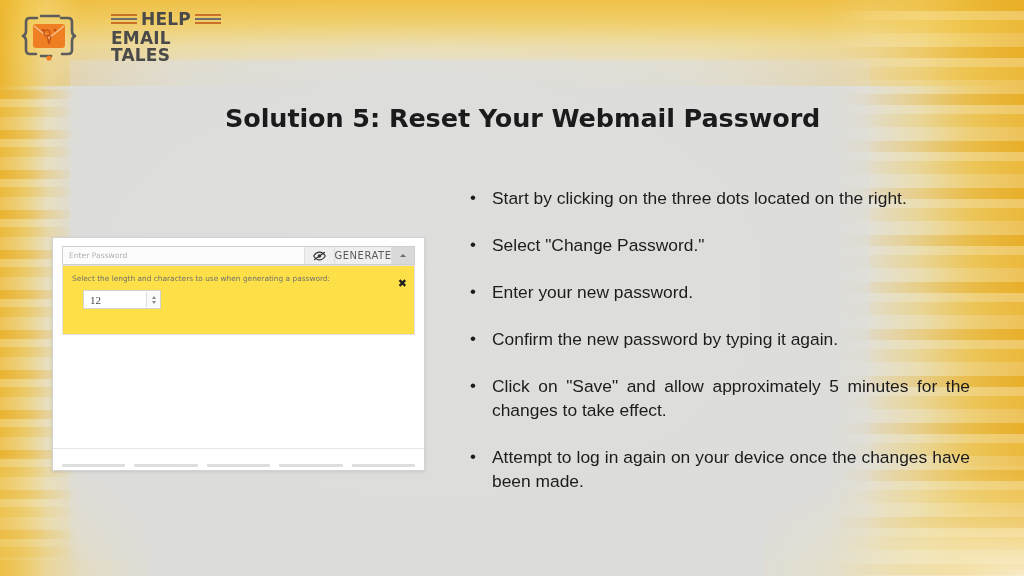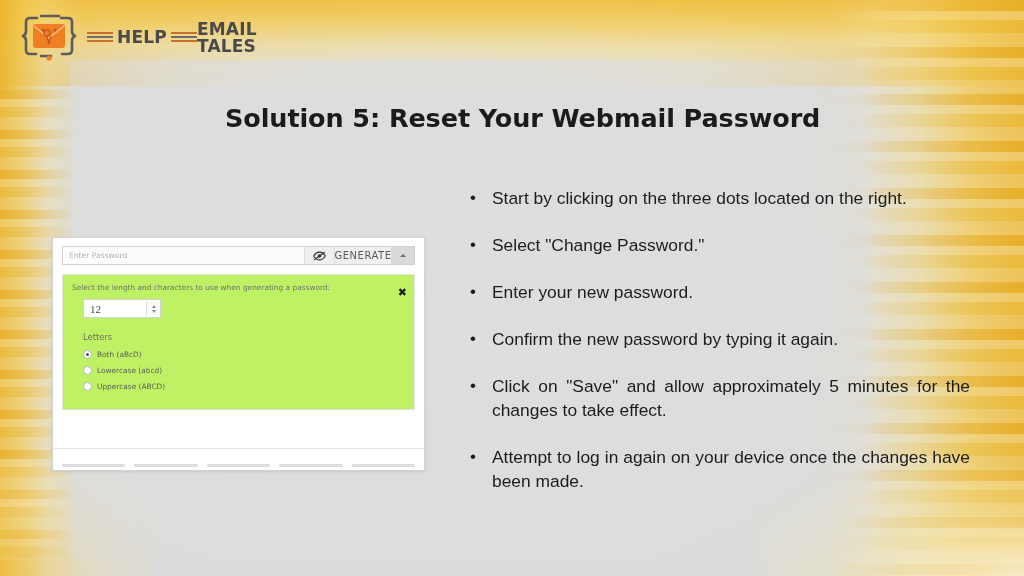--- a/index.html
+++ b/index.html
@@ -116,22 +116,24 @@
     align-items: center;
     gap: 9px;
   }
   .logo-mark {
     width: 58px; height: 52px;
     position: relative;
     flex: 0 0 auto;
   }
   .logo-text {
     display: flex;
+    flex-direction: column;
     justify-content: flex-start;
     line-height: 1;
+    margin-left: 24px;
   }
   .logo-line1 {
     display: flex;
     align-items: center;
     gap: 4px;
   }
   .logo-word {
     font-family: "DejaVu Sans", sans-serif;
     font-weight: bold;
     color: #4a4a4a;
@@ -275,26 +277,25 @@
     justify-content: center;
     background: #d9d9d9;
   }
   .caret-up {
     width: 0; height: 0;
     border-left: 3.2px solid transparent;
     border-right: 3.2px solid transparent;
     border-bottom: 3.6px solid #6a6a6a;
   }
   .gen-box {
-    margin-top: 9px;
     border: 1px solid #e0e0e0;
     border-radius: 1px;
     padding: 8px 14px 11px 9px;
     position: relative;
-    background: #bef264;
+    background: #fde047;
   }
   .gen-hint {
     font-size: 7.4px;
     color: #707070;
     margin-bottom: 7px;
   }
   .gen-close {
     position: absolute;
     right: 7px; top: 12px;
     font-size: 11px;
@@ -510,35 +511,20 @@
       <div class="len-field">
         <span class="len-value">12</span>
         <span class="len-spin">
           <span class="spin-up"></span>
           <span class="spin-down"></span>
         </span>
       </div>
 
       <div class="radio-cols">
 
-        <div class="radio-col">
-          <div class="radio-col-title">Letters</div>
-          <div class="radio-opt">
-            <span class="radio-dot checked"></span>
-            <span>Both (aBcD)</span>
-          </div>
-          <div class="radio-opt">
-            <span class="radio-dot"></span>
-            <span>Lowercase (abcd)</span>
-          </div>
-          <div class="radio-opt">
-            <span class="radio-dot"></span>
-            <span>Uppercase (ABCD)</span>
-          </div>
-        </div>
 
 
       </div>
     </div>
   </div>
 
   <div class="panel-footer">
     <span class="foot-bar"></span>
     <span class="foot-bar"></span>
     <span class="foot-bar"></span>

